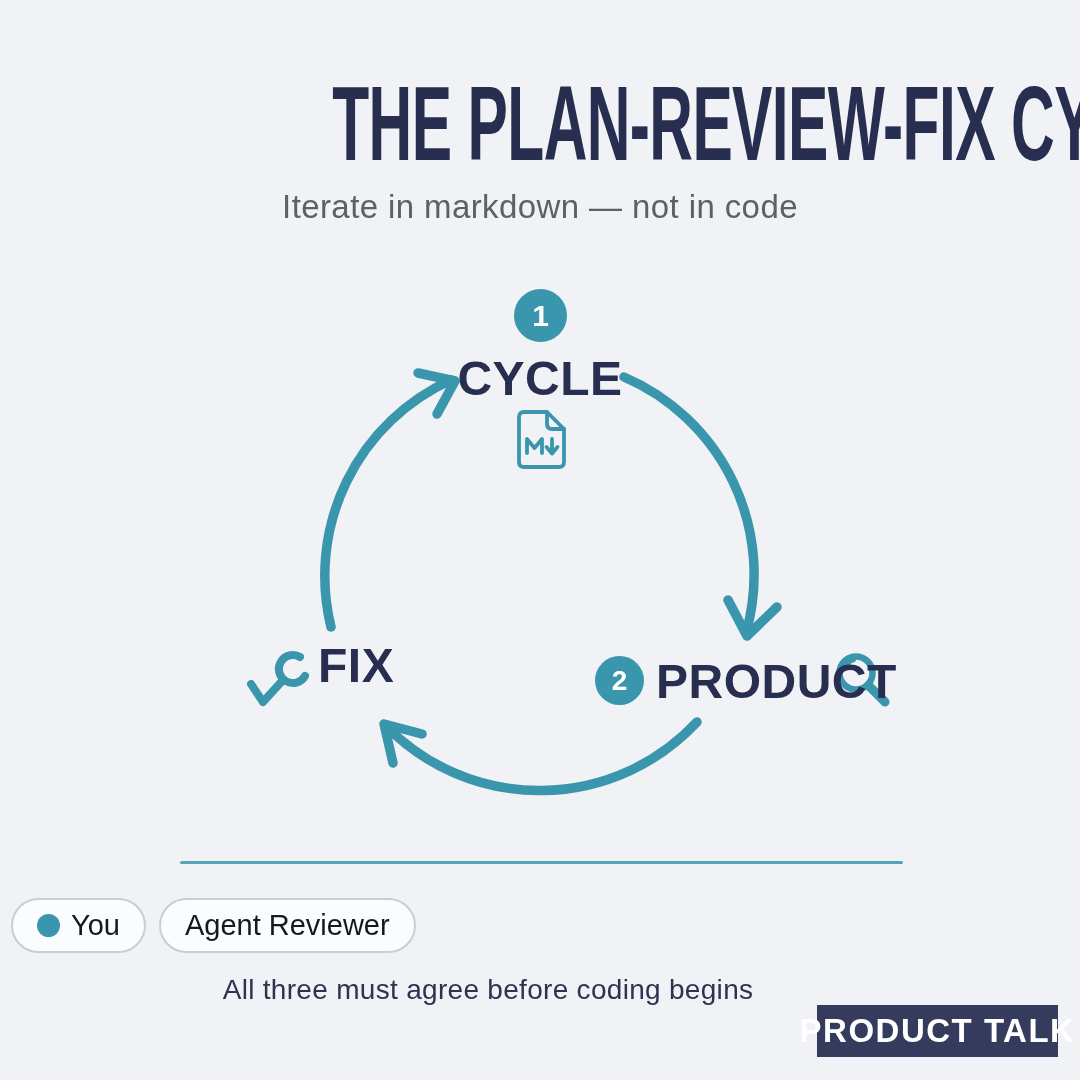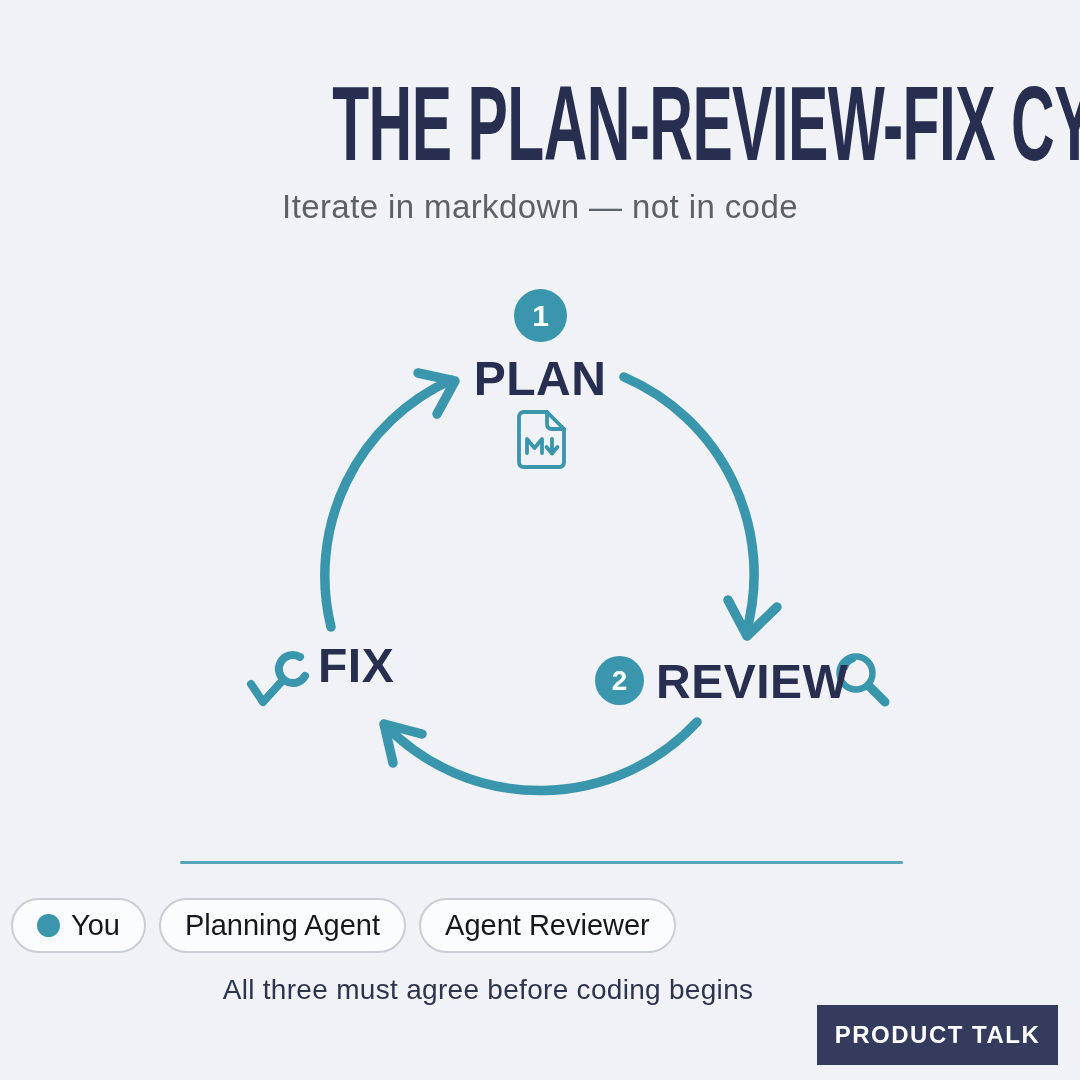--- a/index.html
+++ b/index.html
@@ -86,24 +86,24 @@
     width:23px;height:23px;border-radius:50%;
     background:var(--accent);margin-right:11px;flex:0 0 auto;
   }
   
   .caption{
     position:absolute;top:974px;left:0;width:976px;
     text-align:center;color:var(--caption);
     font-size:28px;font-weight:400;letter-spacing:0.3px;
   }
   .brand-badge{
-    position:absolute;left:817px;top:1005px;width:241px;height:60px;
+    position:absolute;left:817px;top:1005px;width:241px;height:52px;
     background:var(--brand-bg);color:#ffffff;
     display:flex;align-items:center;justify-content:center;
-    font-size:24px;font-weight:600;letter-spacing:1.5px;
+    font-size:33px;font-weight:600;letter-spacing:1.5px;
     white-space:nowrap;
   }
 </style>
 </head>
 <body>
 
 <div class="canvas">
 
   <h1 class="title"><span class="squeeze">THE PLAN-REVIEW-FIX CYCLE</span></h1>
   <div class="subtitle">Iterate in markdown — not in code</div>
@@ -141,38 +141,35 @@
     <g transform="translate(830,648)" fill="none" class="stroke-accent" stroke-linecap="round" stroke-linejoin="round">
       <circle cx="26" cy="25" r="16.5" stroke-width="6.5"></circle>
       <path d="M16 20 A 11 11 0 0 1 24 12" stroke-width="4"></path>
       <path d="M39 38 L55 54" stroke-width="9"></path>
     </g>
   </svg>
 
   <div class="num-badge badge-plan">
     <span>1</span>
   </div>
-  <div class="node-label label-plan">PLAN</div>
+  <div class="node-label label-plan">CYCLE</div>
 
   <div class="num-badge badge-review">
     <span>2</span>
   </div>
-  <div class="node-label label-review">REVIEW</div>
+  <div class="node-label label-review">PRODUCT</div>
 
   <div class="node-label label-fix">FIX</div>
 
   <div class="divider"></div>
 
   <div class="legend">
     <div class="pill">
       <span class="dot"></span>
       <span>You</span>
-    </div>
-    <div class="pill">
-      <span>Planning Agent</span>
     </div>
     <div class="pill">
       <span>Agent Reviewer</span>
     </div>
   </div>
 
   <div class="caption">All three must agree before coding begins</div>
   <div class="brand-badge">PRODUCT TALK</div>
 
 </div>

